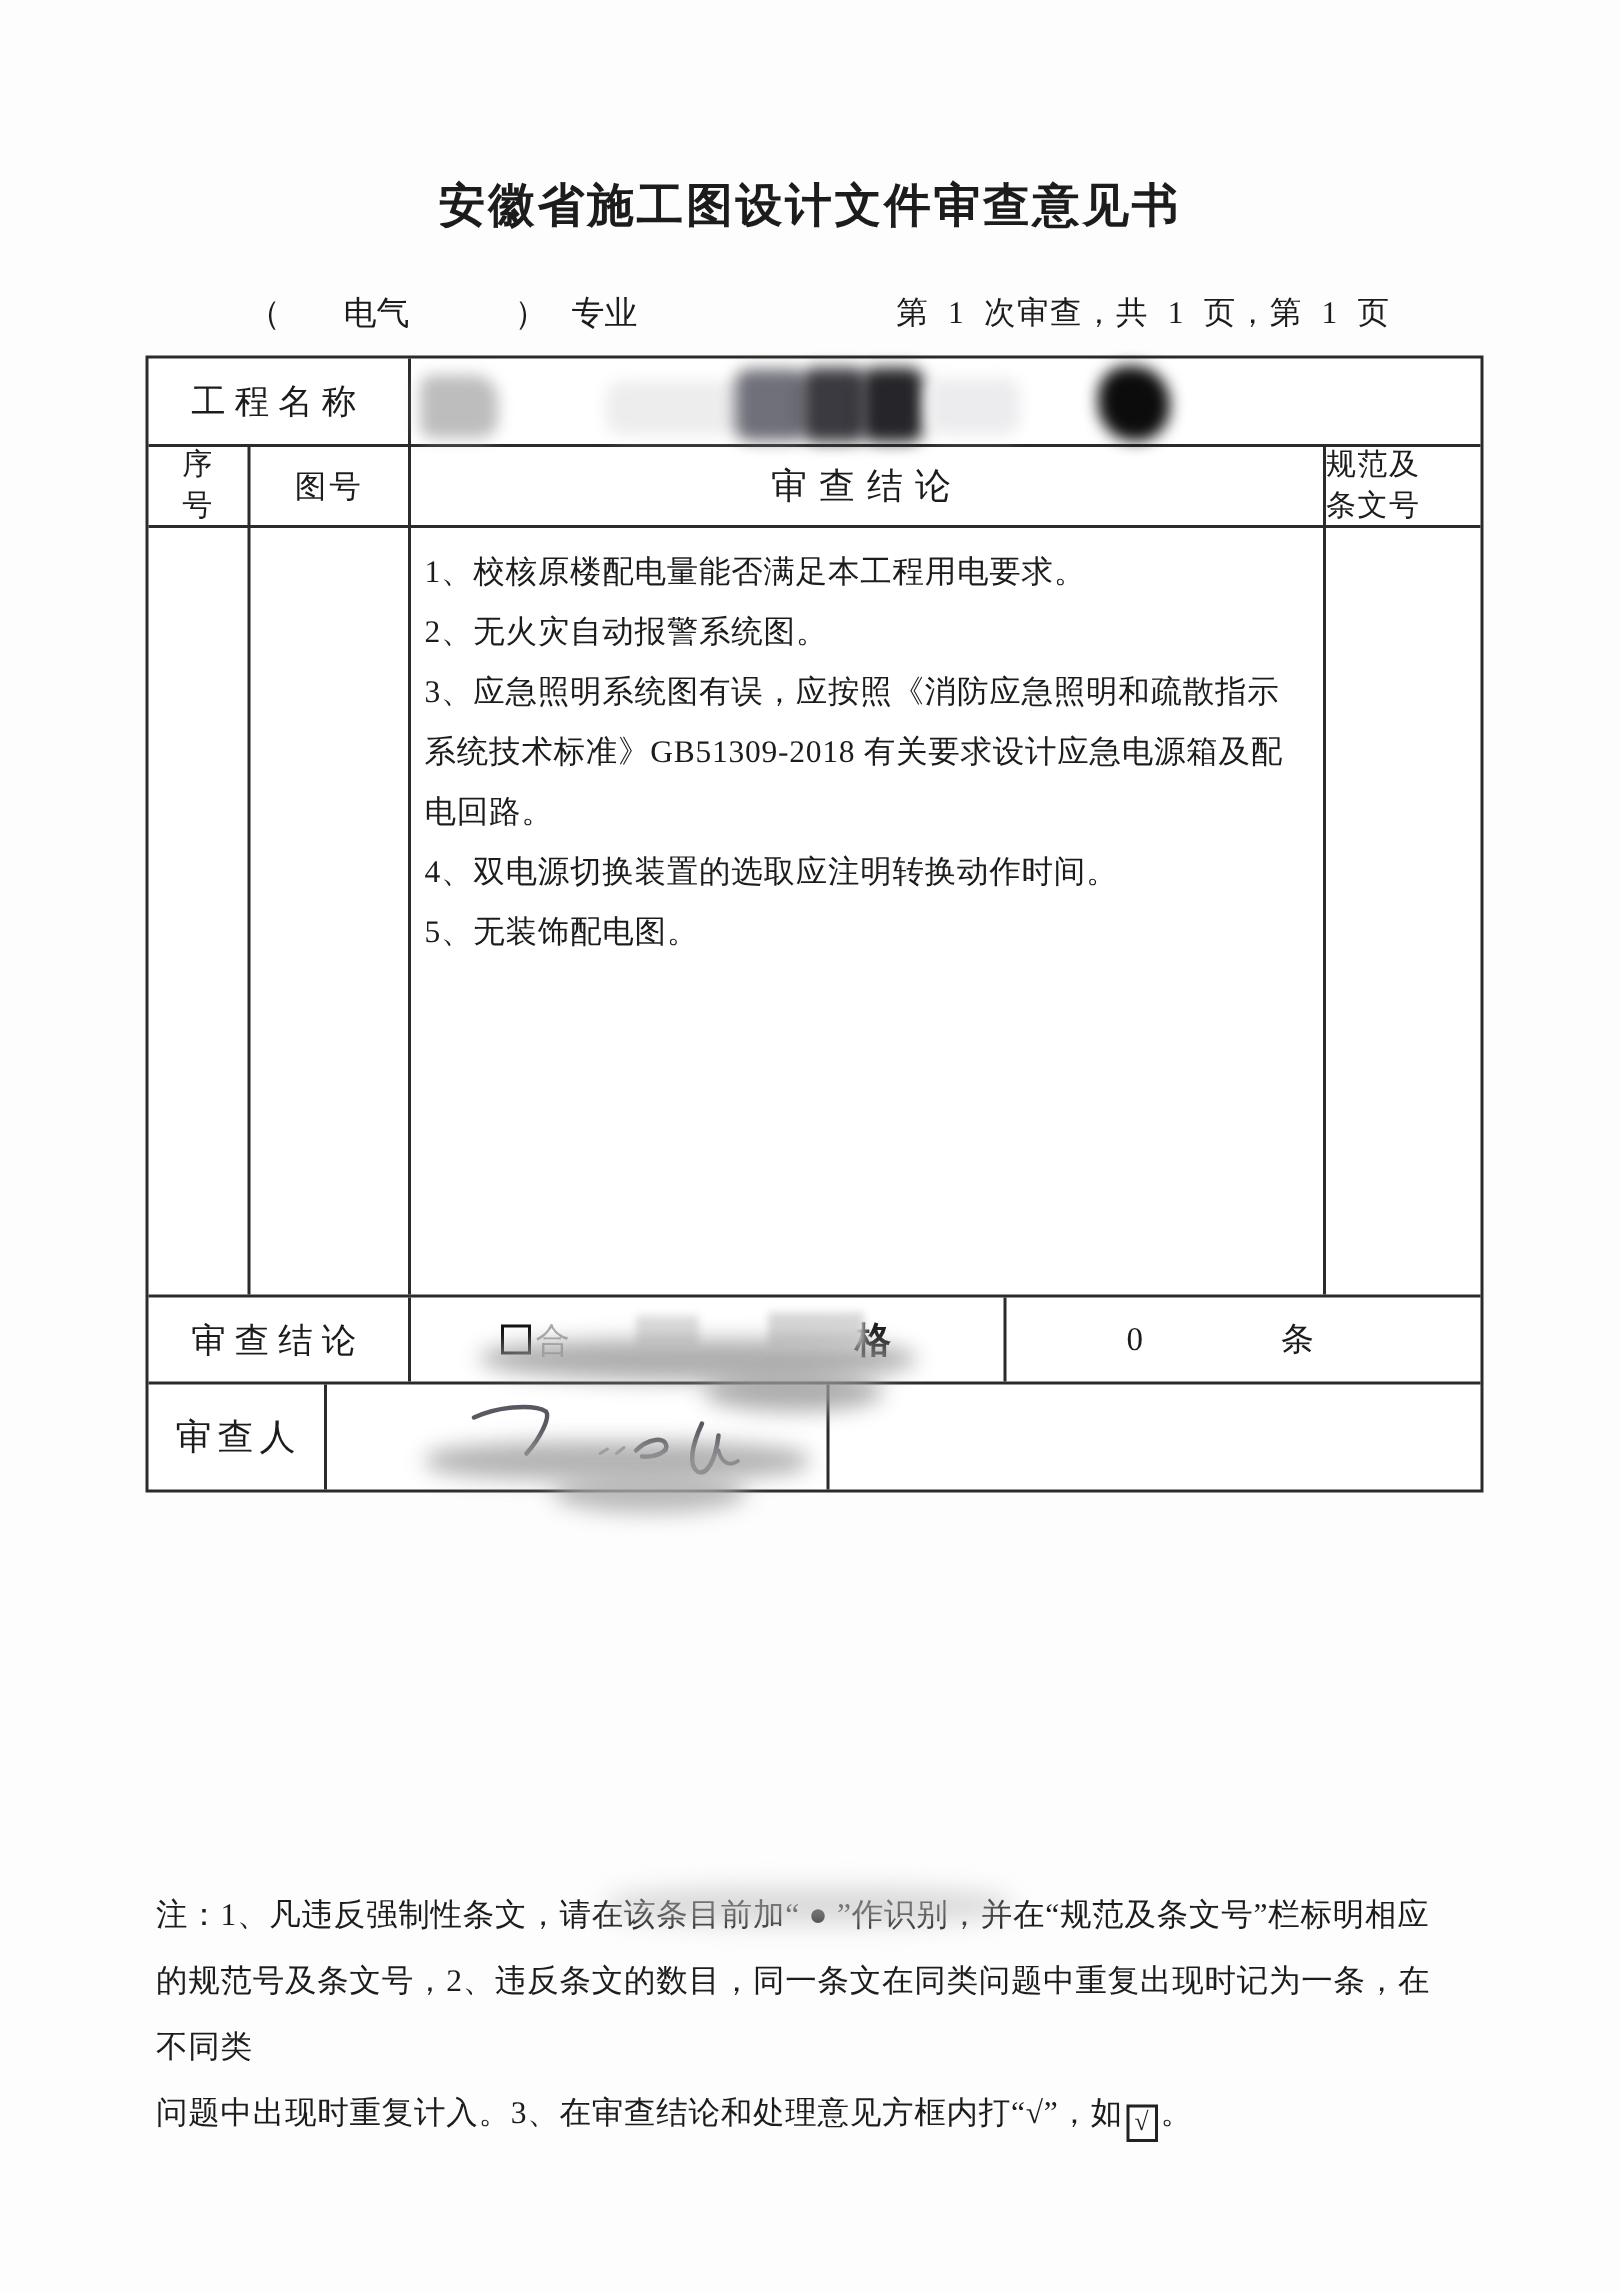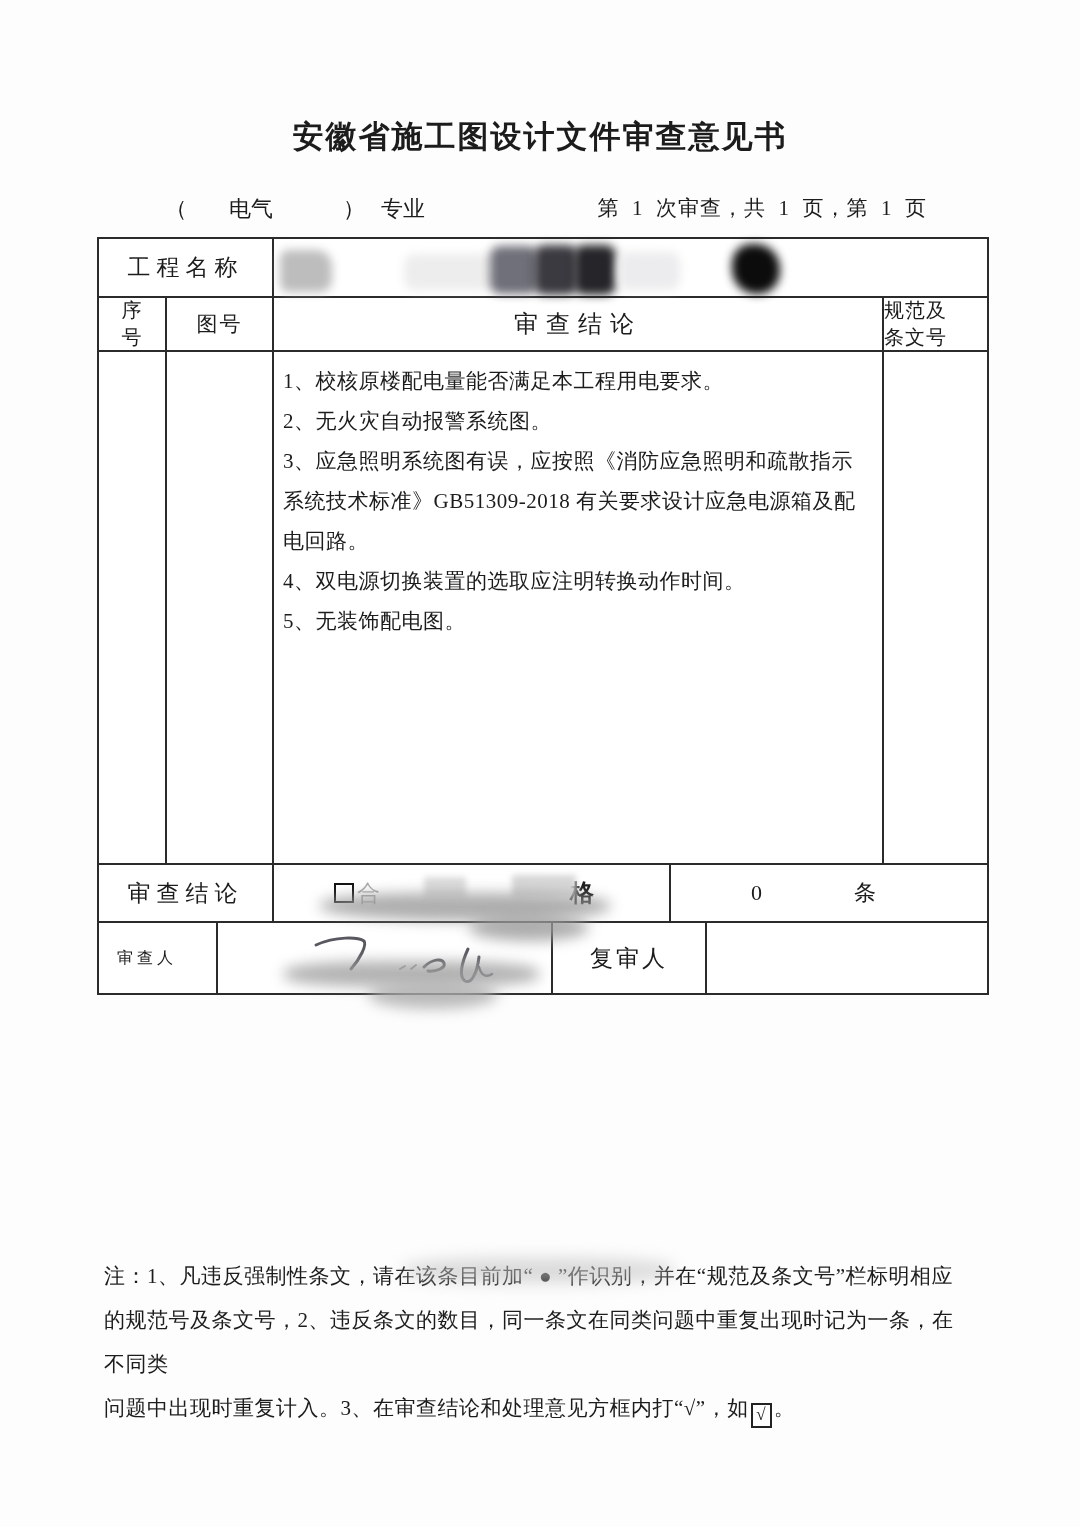--- a/index.html
+++ b/index.html
@@ -66,21 +66,21 @@
   .rem1{left:150px;top:12px;width:42px;height:20px;background:#dcdcdc;filter:blur(3px);position:absolute;}
   .rem2{left:238px;top:10px;width:64px;height:22px;background:#d6d6d6;filter:blur(3px);position:absolute;}
   .c-violation{flex:1;border-right:none;padding-left:22px;font-size:22px;}
   .vio-count{margin-left:58px;} .vio-unit{margin-left:92px;}
   
   .c-disp-val{flex:1;border-right:none;padding-left:52px;font-size:22px;}
   .opt{display:inline-flex;align-items:center;gap:4px;}
   .opt .cbx{width:19px;height:19px;font-size:16px;}
   .m1{margin-left:74px;} .m2{margin-left:42px;} .m3{margin-left:54px;}
   
-  .c-reviewer{width:119px;justify-content:flex-start;padding-left:18px;font-size:16px;letter-spacing:4px;}
+  .c-reviewer{width:119px;justify-content:flex-start;padding-left:18px;font-size:24px;letter-spacing:4px;}
   .c-sig{width:335px;overflow:visible;}
   .c-rerev{width:154px;justify-content:center;font-size:23px;letter-spacing:3px;}
   .c-empty{flex:1;border-right:none;}
   .sig-svg{position:absolute;left:60px;top:6px;z-index:2;}
   .sm-sig{left:66px;top:38px;width:255px;height:26px;border-radius:40%;background:#a0a0a0;}
   .sm-sig2{left:150px;top:58px;width:130px;height:28px;border-radius:50%;background:#ababab;}
   
   .footnote{position:absolute;left:104px;top:1254px;width:862px;font-size:21px;line-height:44px;letter-spacing:0.5px;}
   .note-line{display:block;}
   .note-box{display:inline-flex;border:2px solid #222;width:21px;height:25px;align-items:center;justify-content:center;
@@ -174,21 +174,20 @@
             <path d="M38,16 C58,7 80,8 86,12 C89,16 82,30 73,40"></path>
             <path d="M122,40 l5,-3 m6,3 l5,-4" stroke-width="2" opacity="0.6"></path>
             <path d="M146,38 c8,-8 18,-9 20,-4 c2,5 -8,9 -16,8"></path>
             <path d="M190,20 c-7,15 -9,28 -3,32 c6,3 12,-7 14,-24"></path>
             <path d="M201,38 c2,8 7,11 13,7" stroke-width="2.5"></path>
           </g>
         </svg>
         <span class="smudge sm-sig"></span>
         <span class="smudge sm-sig2"></span>
       </div>
-      <div class="cell c-rerev">复审人</div>
       <div class="cell c-empty last"></div>
     </div>
 
   </div>
 
   <div class="footnote">
     <span class="sm-note"></span>
     <span class="note-line">注：1、凡违反强制性条文，请在该条目前加“ ● ”作识别，并在“规范及条文号”栏标明相应</span>
     <span class="note-line">的规范号及条文号，2、违反条文的数目，同一条文在同类问题中重复出现时记为一条，在不同类</span>
     <span class="note-line">

